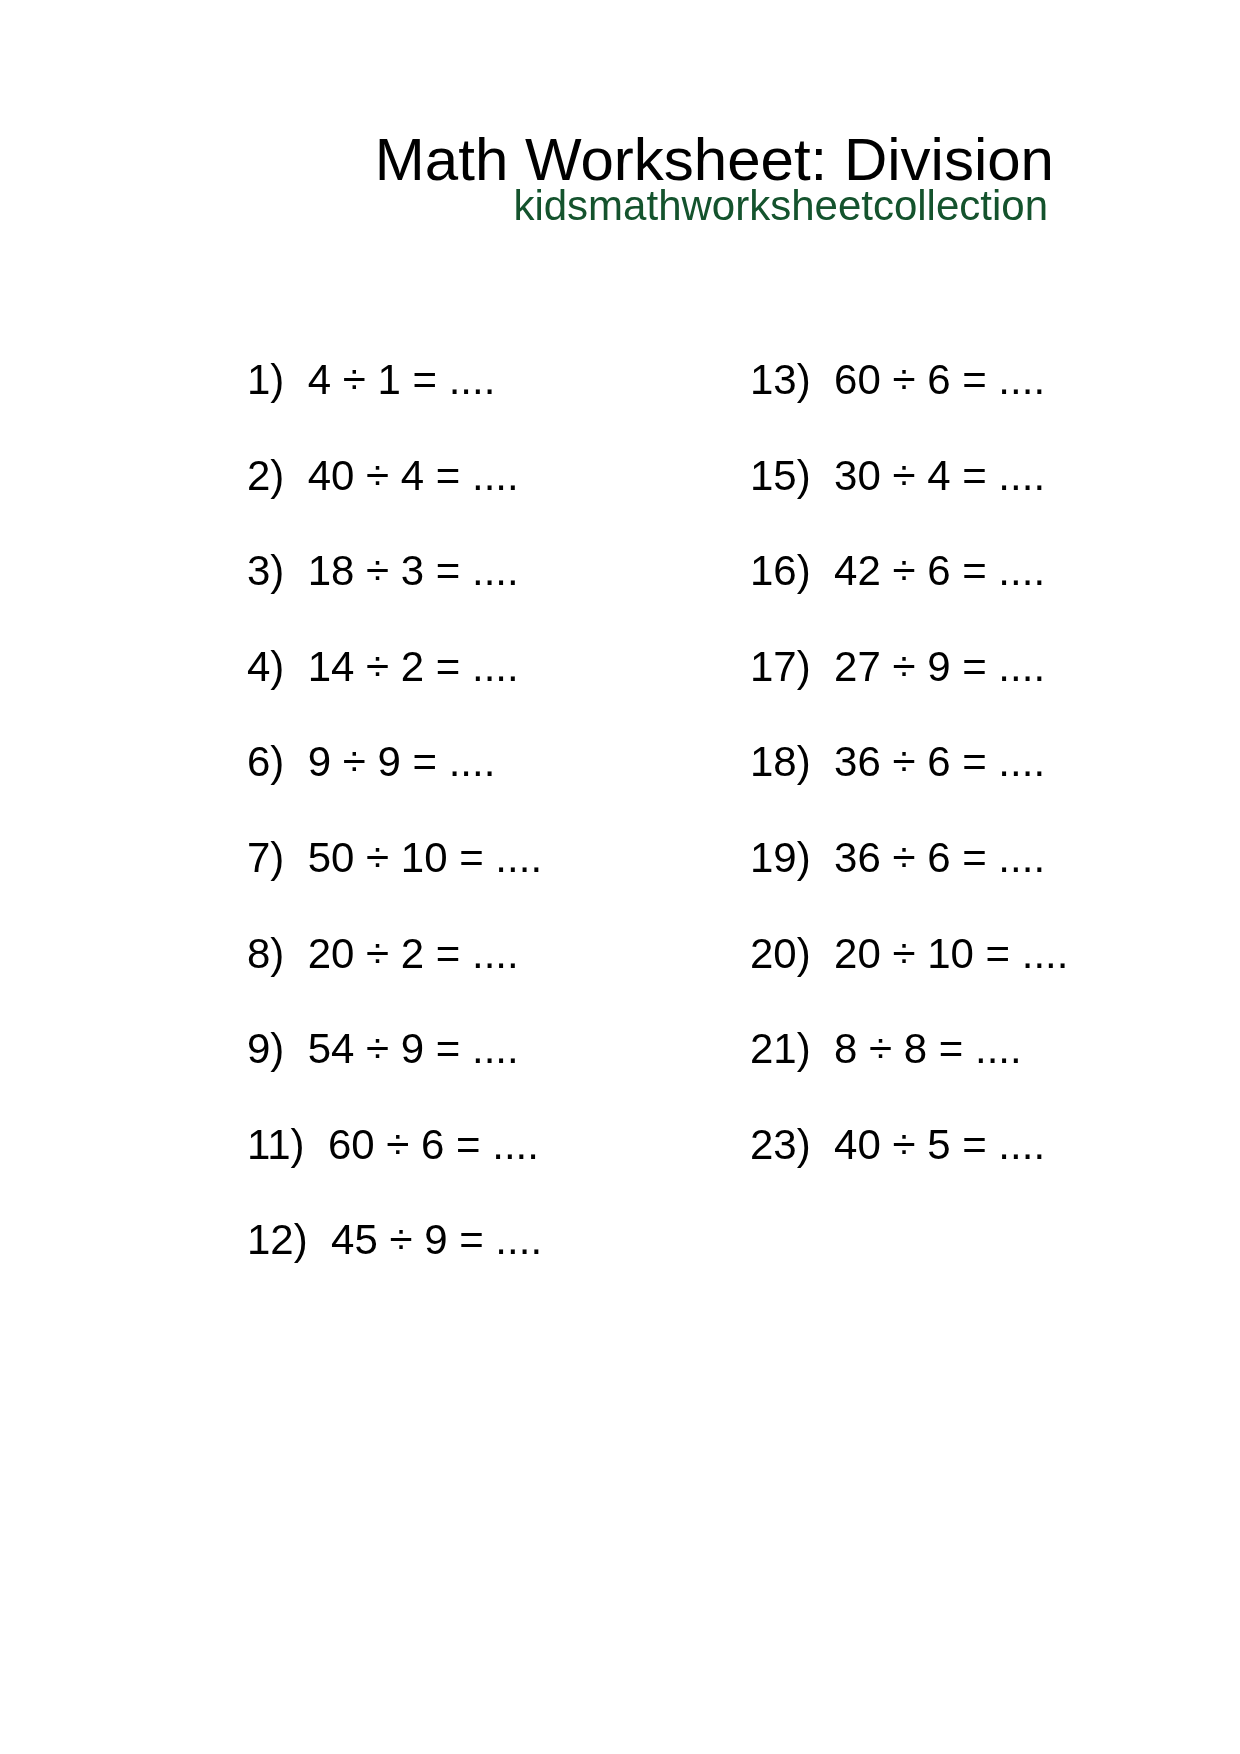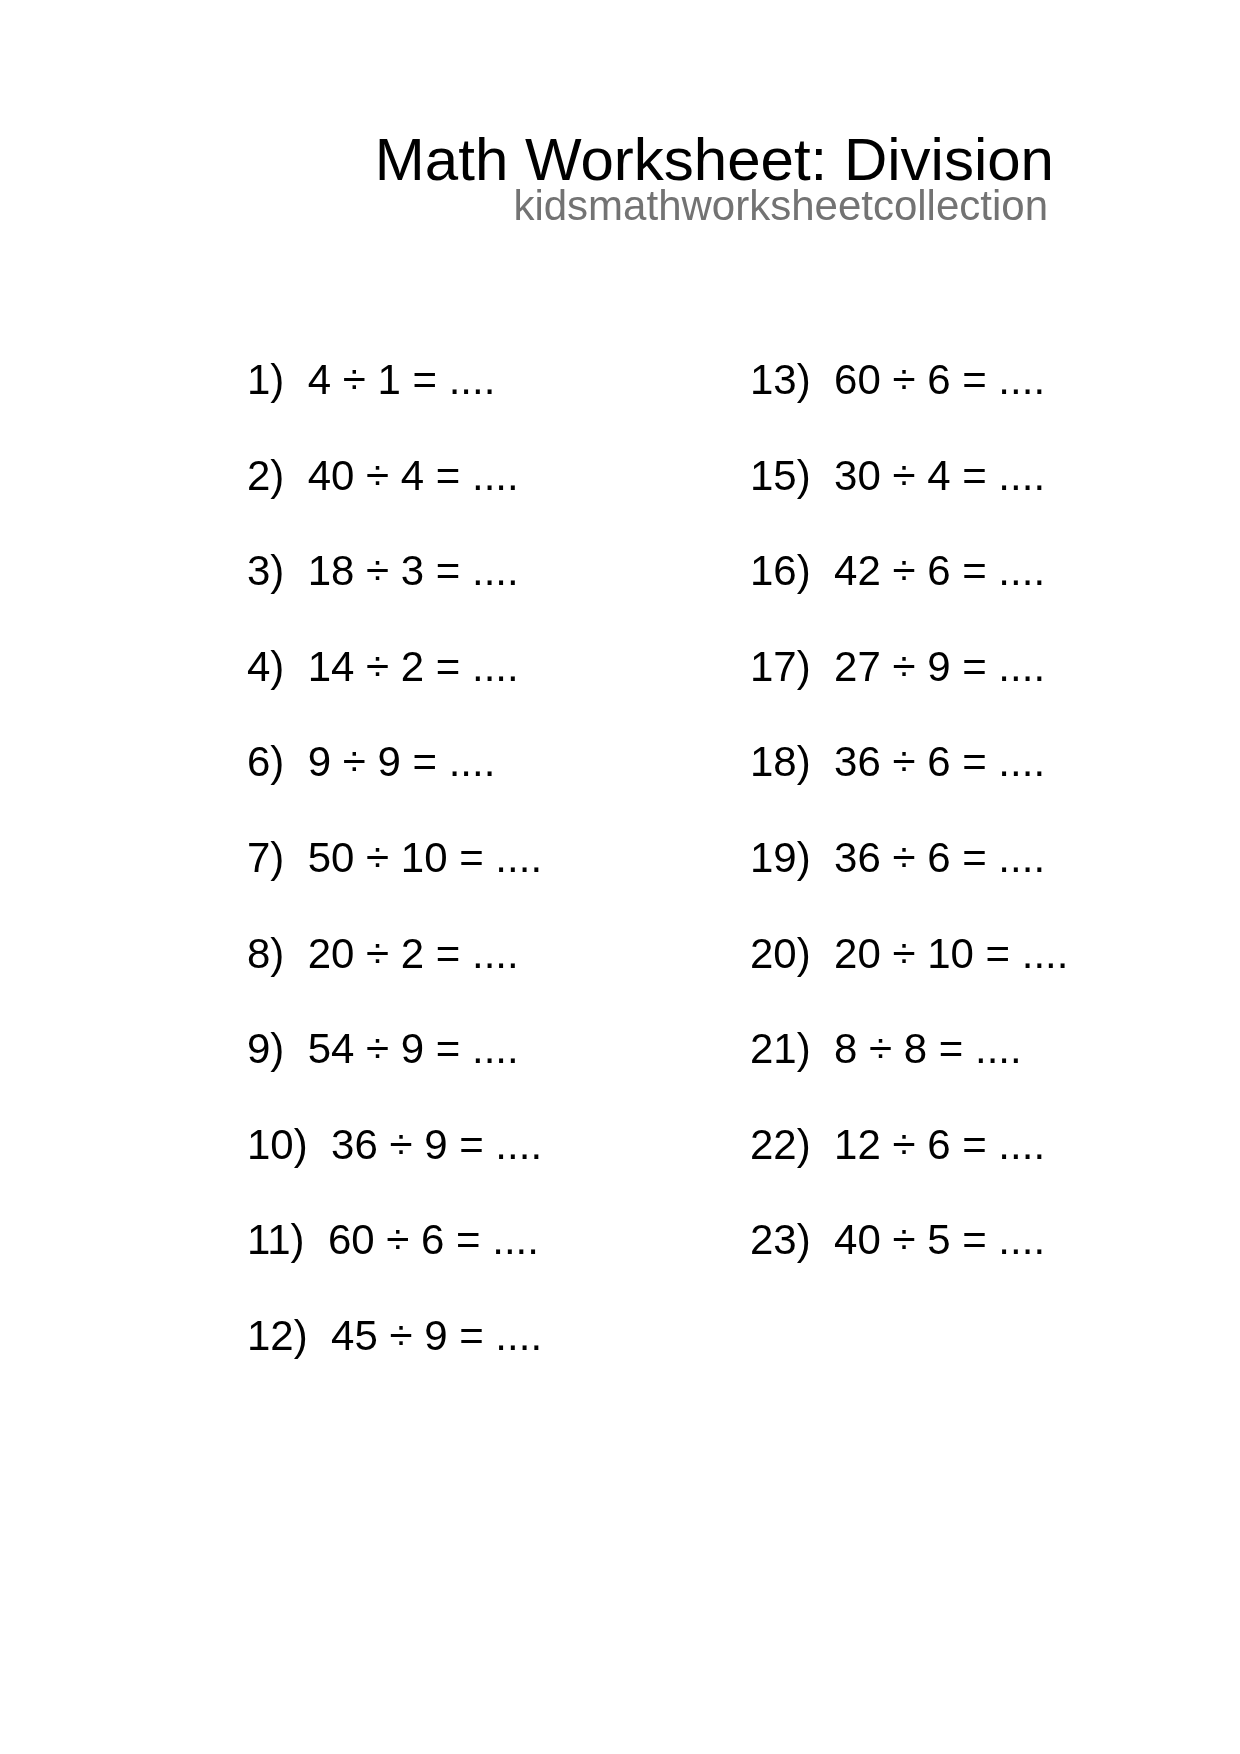--- a/index.html
+++ b/index.html
@@ -1,19 +1,19 @@
 <!DOCTYPE html>
 <html><head>
   <meta charset="utf-8">
   <style>
     html, body { margin: 0; padding: 0; background: #ffffff; }
     body { width: 1240px; height: 1754px; position: relative; overflow: hidden;
       font-family: "Liberation Sans", sans-serif; color: #000; }
     .title { position: absolute; right: 186px; top: 98px; font-size: 60px; line-height: 1; white-space: nowrap; margin-top: 32px; }
-    .subtitle { position: absolute; right: 192px; top: 185px; font-size: 42px; line-height: 1; color: #737373; white-space: nowrap; }
+    .subtitle { position: absolute; right: 192px; top: 185px; font-size: 42px; line-height: 1; color: #14532d; white-space: nowrap; }
     .col { position: absolute; top: 352px; margin-left: 44px; }
     .col.left { left: 203px; }
     .col.right { left: 706px; }
     .problem { height: 95.6px; font-size: 42px; line-height: 56px; white-space: pre; }
   </style>
 </head>
 <body>
 
 <div>
   <div class="title">Math Worksheet: Division</div>
@@ -21,30 +21,28 @@
 
   <div class="col left">
     <div class="problem">1)  4 ÷ 1 = ....</div>
     <div class="problem">2)  40 ÷ 4 = ....</div>
     <div class="problem">3)  18 ÷ 3 = ....</div>
     <div class="problem">4)  14 ÷ 2 = ....</div>
     <div class="problem">6)  9 ÷ 9 = ....</div>
     <div class="problem">7)  50 ÷ 10 = ....</div>
     <div class="problem">8)  20 ÷ 2 = ....</div>
     <div class="problem">9)  54 ÷ 9 = ....</div>
-    <div class="problem">10)  36 ÷ 9 = ....</div>
     <div class="problem">11)  60 ÷ 6 = ....</div>
     <div class="problem">12)  45 ÷ 9 = ....</div>
   </div>
 
   <div class="col right">
     <div class="problem">13)  60 ÷ 6 = ....</div>
     <div class="problem">15)  30 ÷ 4 = ....</div>
     <div class="problem">16)  42 ÷ 6 = ....</div>
     <div class="problem">17)  27 ÷ 9 = ....</div>
     <div class="problem">18)  36 ÷ 6 = ....</div>
     <div class="problem">19)  36 ÷ 6 = ....</div>
     <div class="problem">20)  20 ÷ 10 = ....</div>
     <div class="problem">21)  8 ÷ 8 = ....</div>
-    <div class="problem">22)  12 ÷ 6 = ....</div>
     <div class="problem">23)  40 ÷ 5 = ....</div>
   </div>
 </div>
 
 </body></html>

